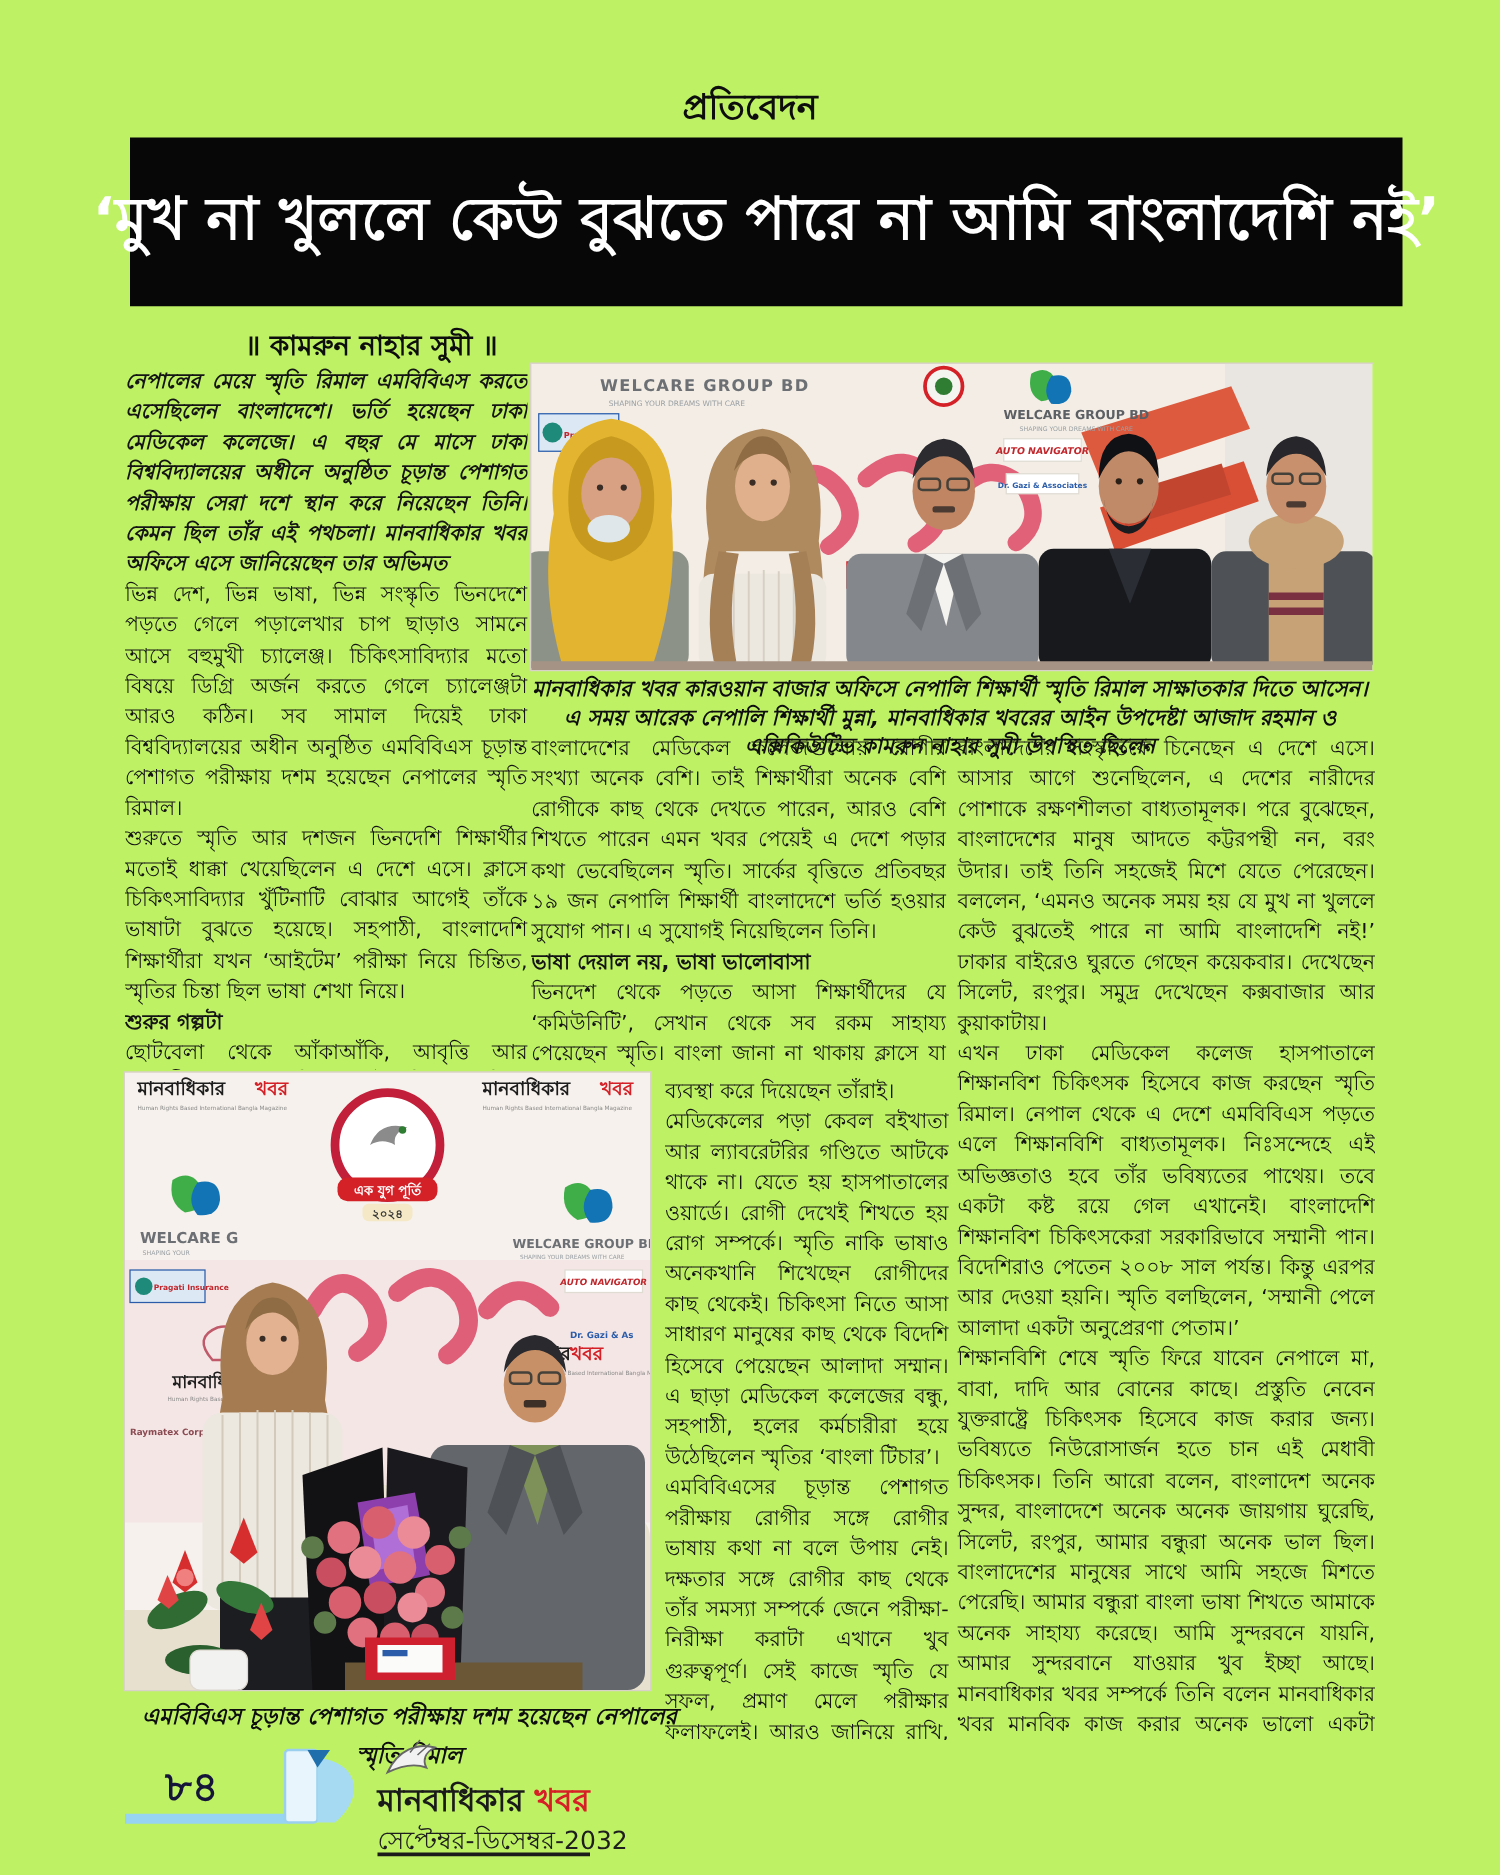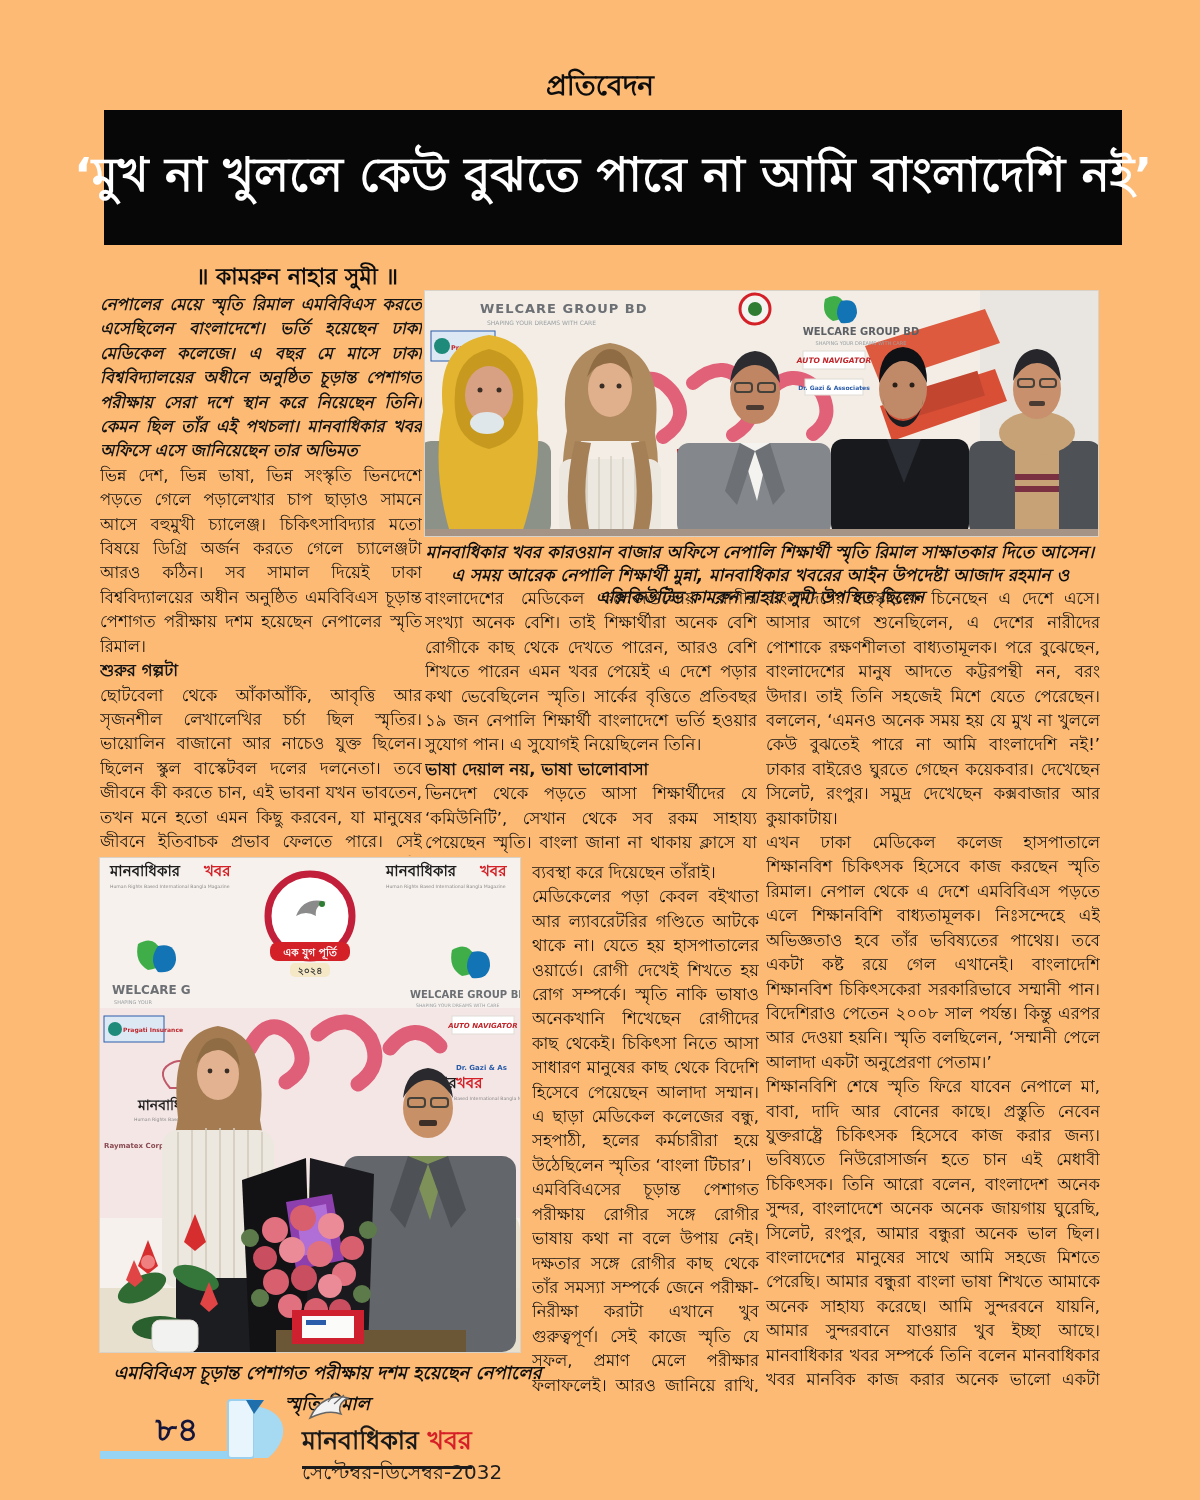--- a/index.html
+++ b/index.html
@@ -1,16 +1,16 @@
 <!DOCTYPE html>
 <html><head>
 <meta charset="utf-8">
 <style>
   html,body{margin:0;padding:0;background:#ffffff;}
-  #page{position:relative;width:1200px;height:1500px;background:#fdba74;overflow:hidden;
+  #page{position:relative;width:1200px;height:1500px;background:#bef264;overflow:hidden;
         font-family:"DejaVu Sans","Liberation Sans",sans-serif;color:#1a1a1a;}
   .abs{position:absolute;}
   .kicker{left:0;top:64px;width:1200px;text-align:center;font-size:28px;font-weight:bold;color:#0d0d0d;}
   .headline-band{left:104px;top:110px;width:1018px;height:135px;background:#070707;display:flex;align-items:center;justify-content:center;}
   .headline{color:#ffffff;font-size:47px;font-weight:bold;white-space:nowrap;letter-spacing:0px;}
   .byline{left:118px;top:259px;width:280px;text-align:right;font-size:22px;font-weight:bold;color:#0d0d0d;}
   .col{font-size:16.5px;line-height:24.4px;text-align:justify;color:#141414;overflow:hidden;}
   .col p{margin:0;}
   .intro{font-weight:bold;font-style:italic;}
   .subhead{font-weight:bold;}
@@ -18,44 +18,45 @@
   #col2a{left:425px;top:587px;width:332px;height:269px;}
   #col2b{left:532px;top:861px;width:227px;height:531px;}
   #col3{left:766px;top:587px;width:334px;height:803px;}
   .photo{box-shadow:0 0 0 1px #d8d2c8;}
   #photo-top{left:425px;top:291px;width:673px;height:245px;}
   #photo-bottom{left:100px;top:858px;width:420px;height:494px;}
   .caption{font-style:italic;font-weight:bold;color:#0e0e0e;text-align:center;}
   #caption-top{left:418px;top:541px;width:684px;font-size:17px;line-height:22.5px;}
   #caption-bottom{left:95px;top:1359px;width:465px;font-size:18px;}
   .footer-bar{left:100px;top:1451px;width:132px;height:8px;background:#97d3f2;}
-  #page-num{left:132px;top:1404px;width:90px;font-size:33px;font-weight:bold;color:#15153a;text-align:center;}
+  #page-num{left:132px;top:1404px;width:90px;font-size:33px;font-weight:bold;color:#15153a;}
   #ribbon{left:226px;top:1398px;}
   #footer-dove{left:306px;top:1390px;}
-  #footer-masthead{left:302px;top:1421px;font-size:25px;font-weight:bold;border-bottom:3px solid #1b1b1b;padding-bottom:2px;}
+  #footer-masthead{left:302px;top:1421px;font-size:25px;font-weight:bold;border-bottom:3px solid #1b1b1b;padding-bottom:18px;}
   #footer-masthead .red{color:#d61f26;}
   #footer-issue{left:302px;top:1457px;font-size:20px;color:#1e1e1e;}
   svg text{font-family:"DejaVu Sans","Liberation Sans",sans-serif;}
 </style>
 </head>
 <body>
 
 <div id="page">
 
   <div class="abs kicker">প্রতিবেদন</div>
 
   <div class="abs headline-band">
     <div class="headline">‘মুখ না খুললে কেউ বুঝতে পারে না আমি বাংলাদেশি নই’</div>
   </div>
 
   <div class="abs byline">॥ কামরুন নাহার সুমী ॥</div>
 
   <div id="col1" class="abs col">
     <p class="intro">নেপালের মেয়ে স্মৃতি রিমাল এমবিবিএস করতে এসেছিলেন বাংলাদেশে। ভর্তি হয়েছেন ঢাকা মেডিকেল কলেজে। এ বছর মে মাসে ঢাকা বিশ্ববিদ্যালয়ের অধীনে অনুষ্ঠিত চূড়ান্ত পেশাগত পরীক্ষায় সেরা দশে স্থান করে নিয়েছেন তিনি। কেমন ছিল তাঁর এই পথচলা। মানবাধিকার খবর অফিসে এসে জানিয়েছেন তার অভিমত</p>
     <p>ভিন্ন দেশ, ভিন্ন ভাষা, ভিন্ন সংস্কৃতি ভিনদেশে পড়তে গেলে পড়ালেখার চাপ ছাড়াও সামনে আসে বহুমুখী চ্যালেঞ্জ। চিকিৎসাবিদ্যার মতো বিষয়ে ডিগ্রি অর্জন করতে গেলে চ্যালেঞ্জটা আরও কঠিন। সব সামাল দিয়েই ঢাকা বিশ্ববিদ্যালয়ের অধীন অনুষ্ঠিত এমবিবিএস চূড়ান্ত পেশাগত পরীক্ষায় দশম হয়েছেন নেপালের স্মৃতি রিমাল।</p>
+    <p>শুরুতে স্মৃতি আর দশজন ভিনদেশি শিক্ষার্থীর মতোই ধাক্কা খেয়েছিলেন এ দেশে এসে। ক্লাসে চিকিৎসাবিদ্যার খুঁটিনাটি বোঝার আগেই তাঁকে ভাষাটা বুঝতে হয়েছে। সহপাঠী, বাংলাদেশি শিক্ষার্থীরা যখন ‘আইটেম’ পরীক্ষা নিয়ে চিন্তিত, স্মৃতির চিন্তা ছিল ভাষা শেখা নিয়ে।</p>
     <p class="subhead">শুরুর গল্পটা</p>
     <p>ছোটবেলা থেকে আঁকাআঁকি, আবৃত্তি আর সৃজনশীল লেখালেখির চর্চা ছিল স্মৃতির। ভায়োলিন বাজানো আর নাচেও যুক্ত ছিলেন। ছিলেন স্কুল বাস্কেটবল দলের দলনেতা। তবে জীবনে কী করতে চান, এই ভাবনা যখন ভাবতেন, তখন মনে হতো এমন কিছু করবেন, যা মানুষের জীবনে ইতিবাচক প্রভাব ফেলতে পারে। সেই ভাবনা থেকেই এই সম্মানজনক পেশার প্রতি আকৃষ্ট হয়েছিলেন।</p>
   </div>
 
   <div id="photo-top" class="abs photo">
     <svg width="673" height="245" viewBox="0 0 673 245">
       <rect x="0" y="0" width="673" height="245" fill="#f3ede5"></rect>
       <rect x="555" y="0" width="118" height="245" fill="#e9e6e1"></rect>
 
       <g>

